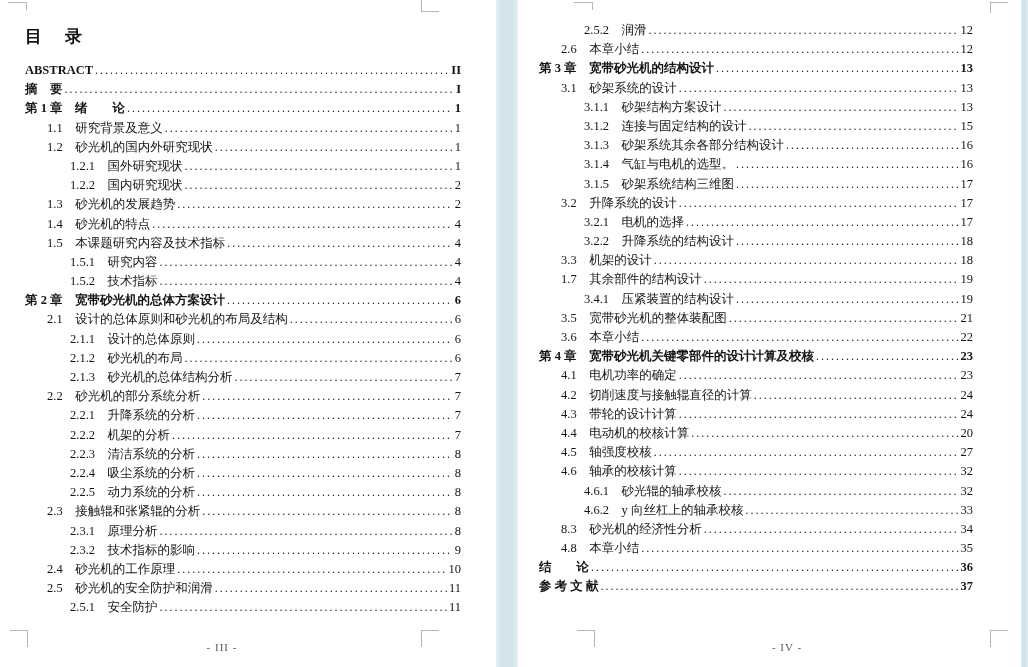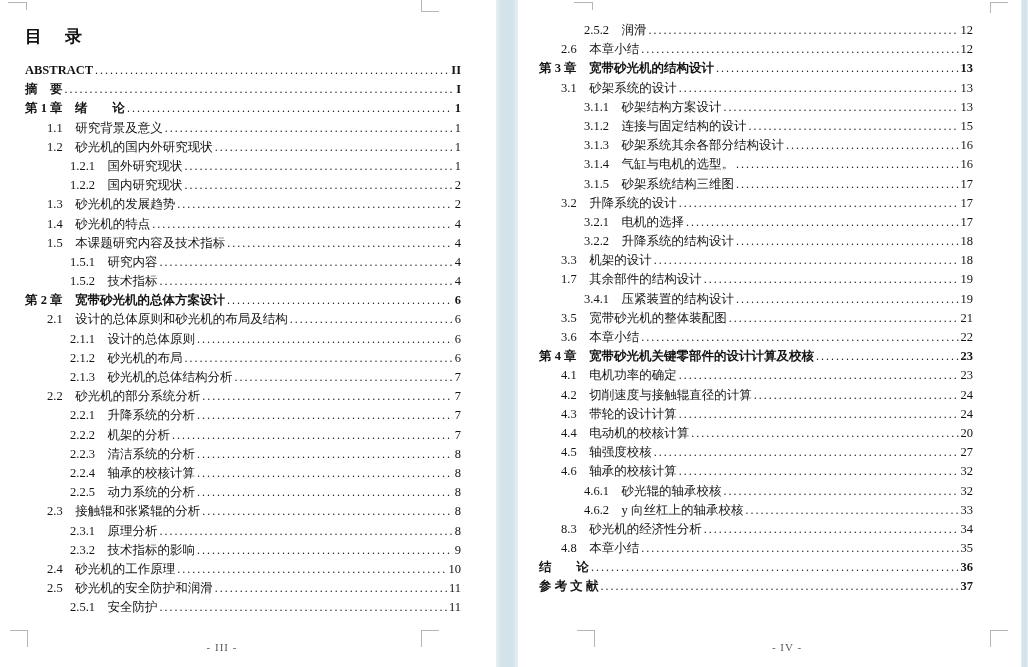--- a/index.html
+++ b/index.html
@@ -84,21 +84,21 @@
       <div class="row lvl2"><span class="lbl">1.5.2　技术指标</span><span class="leader"></span><span class="pg">4</span></div>
       <div class="row lvl0"><span class="lbl">第 2 章　宽带砂光机的总体方案设计</span><span class="leader"></span><span class="pg">6</span></div>
       <div class="row lvl1"><span class="lbl">2.1　设计的总体原则和砂光机的布局及结构</span><span class="leader"></span><span class="pg">6</span></div>
       <div class="row lvl2"><span class="lbl">2.1.1　设计的总体原则</span><span class="leader"></span><span class="pg">6</span></div>
       <div class="row lvl2"><span class="lbl">2.1.2　砂光机的布局</span><span class="leader"></span><span class="pg">6</span></div>
       <div class="row lvl2"><span class="lbl">2.1.3　砂光机的总体结构分析</span><span class="leader"></span><span class="pg">7</span></div>
       <div class="row lvl1"><span class="lbl">2.2　砂光机的部分系统分析</span><span class="leader"></span><span class="pg">7</span></div>
       <div class="row lvl2"><span class="lbl">2.2.1　升降系统的分析</span><span class="leader"></span><span class="pg">7</span></div>
       <div class="row lvl2"><span class="lbl">2.2.2　机架的分析</span><span class="leader"></span><span class="pg">7</span></div>
       <div class="row lvl2"><span class="lbl">2.2.3　清洁系统的分析</span><span class="leader"></span><span class="pg">8</span></div>
-      <div class="row lvl2"><span class="lbl">2.2.4　轴承的校核计算</span><span class="leader"></span><span class="pg">8</span></div>
+      <div class="row lvl2"><span class="lbl">2.2.4　吸尘系统的分析</span><span class="leader"></span><span class="pg">8</span></div>
       <div class="row lvl2"><span class="lbl">2.2.5　动力系统的分析</span><span class="leader"></span><span class="pg">8</span></div>
       <div class="row lvl1"><span class="lbl">2.3　接触辊和张紧辊的分析</span><span class="leader"></span><span class="pg">8</span></div>
       <div class="row lvl2"><span class="lbl">2.3.1　原理分析</span><span class="leader"></span><span class="pg">8</span></div>
       <div class="row lvl2"><span class="lbl">2.3.2　技术指标的影响</span><span class="leader"></span><span class="pg">9</span></div>
       <div class="row lvl1"><span class="lbl">2.4　砂光机的工作原理</span><span class="leader"></span><span class="pg">10</span></div>
       <div class="row lvl1"><span class="lbl">2.5　砂光机的安全防护和润滑</span><span class="leader"></span><span class="pg">11</span></div>
       <div class="row lvl2"><span class="lbl">2.5.1　安全防护</span><span class="leader"></span><span class="pg">11</span></div>
     </div>
 </div>
 

